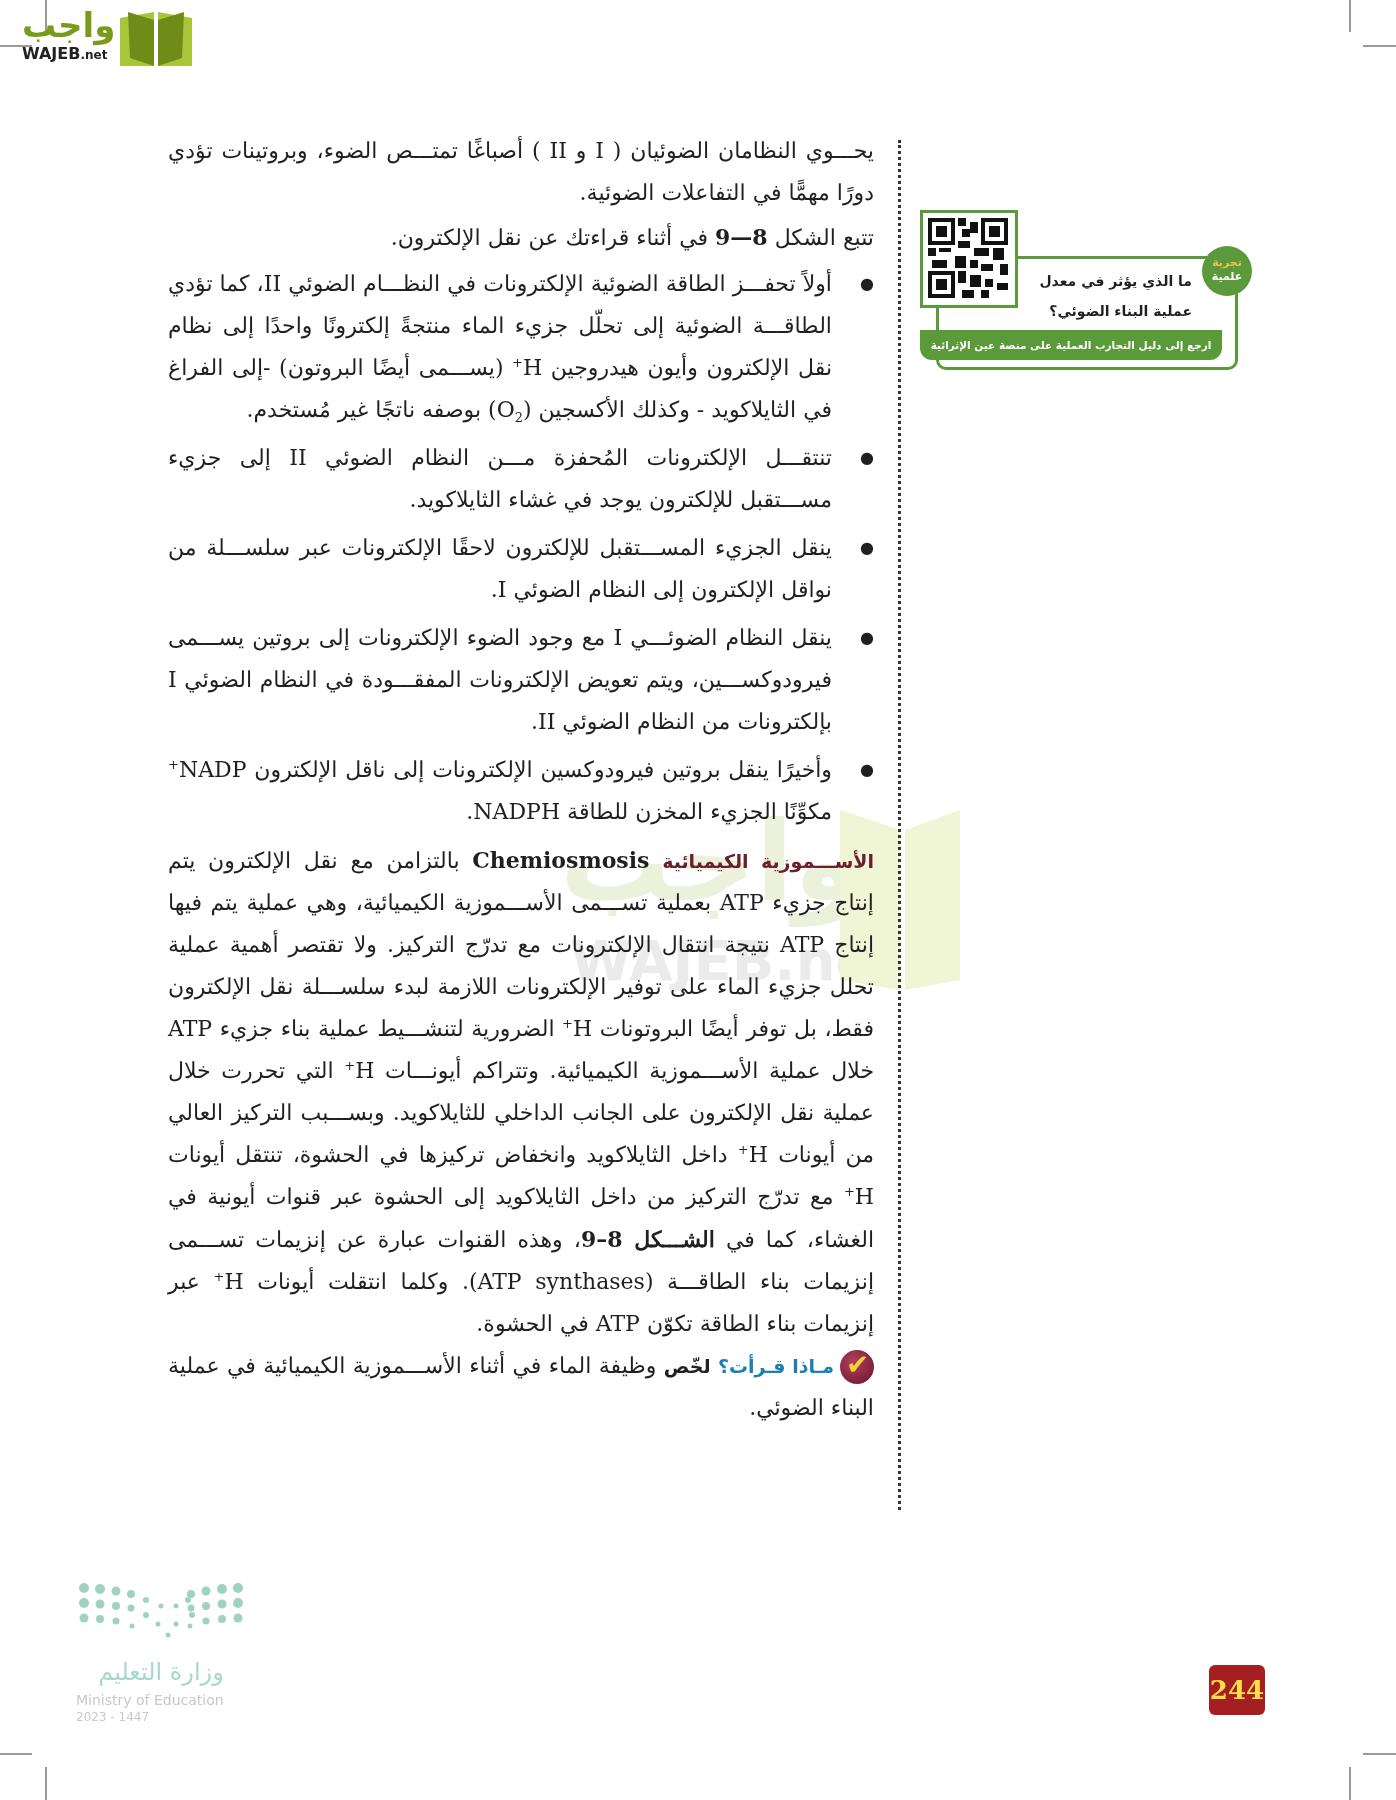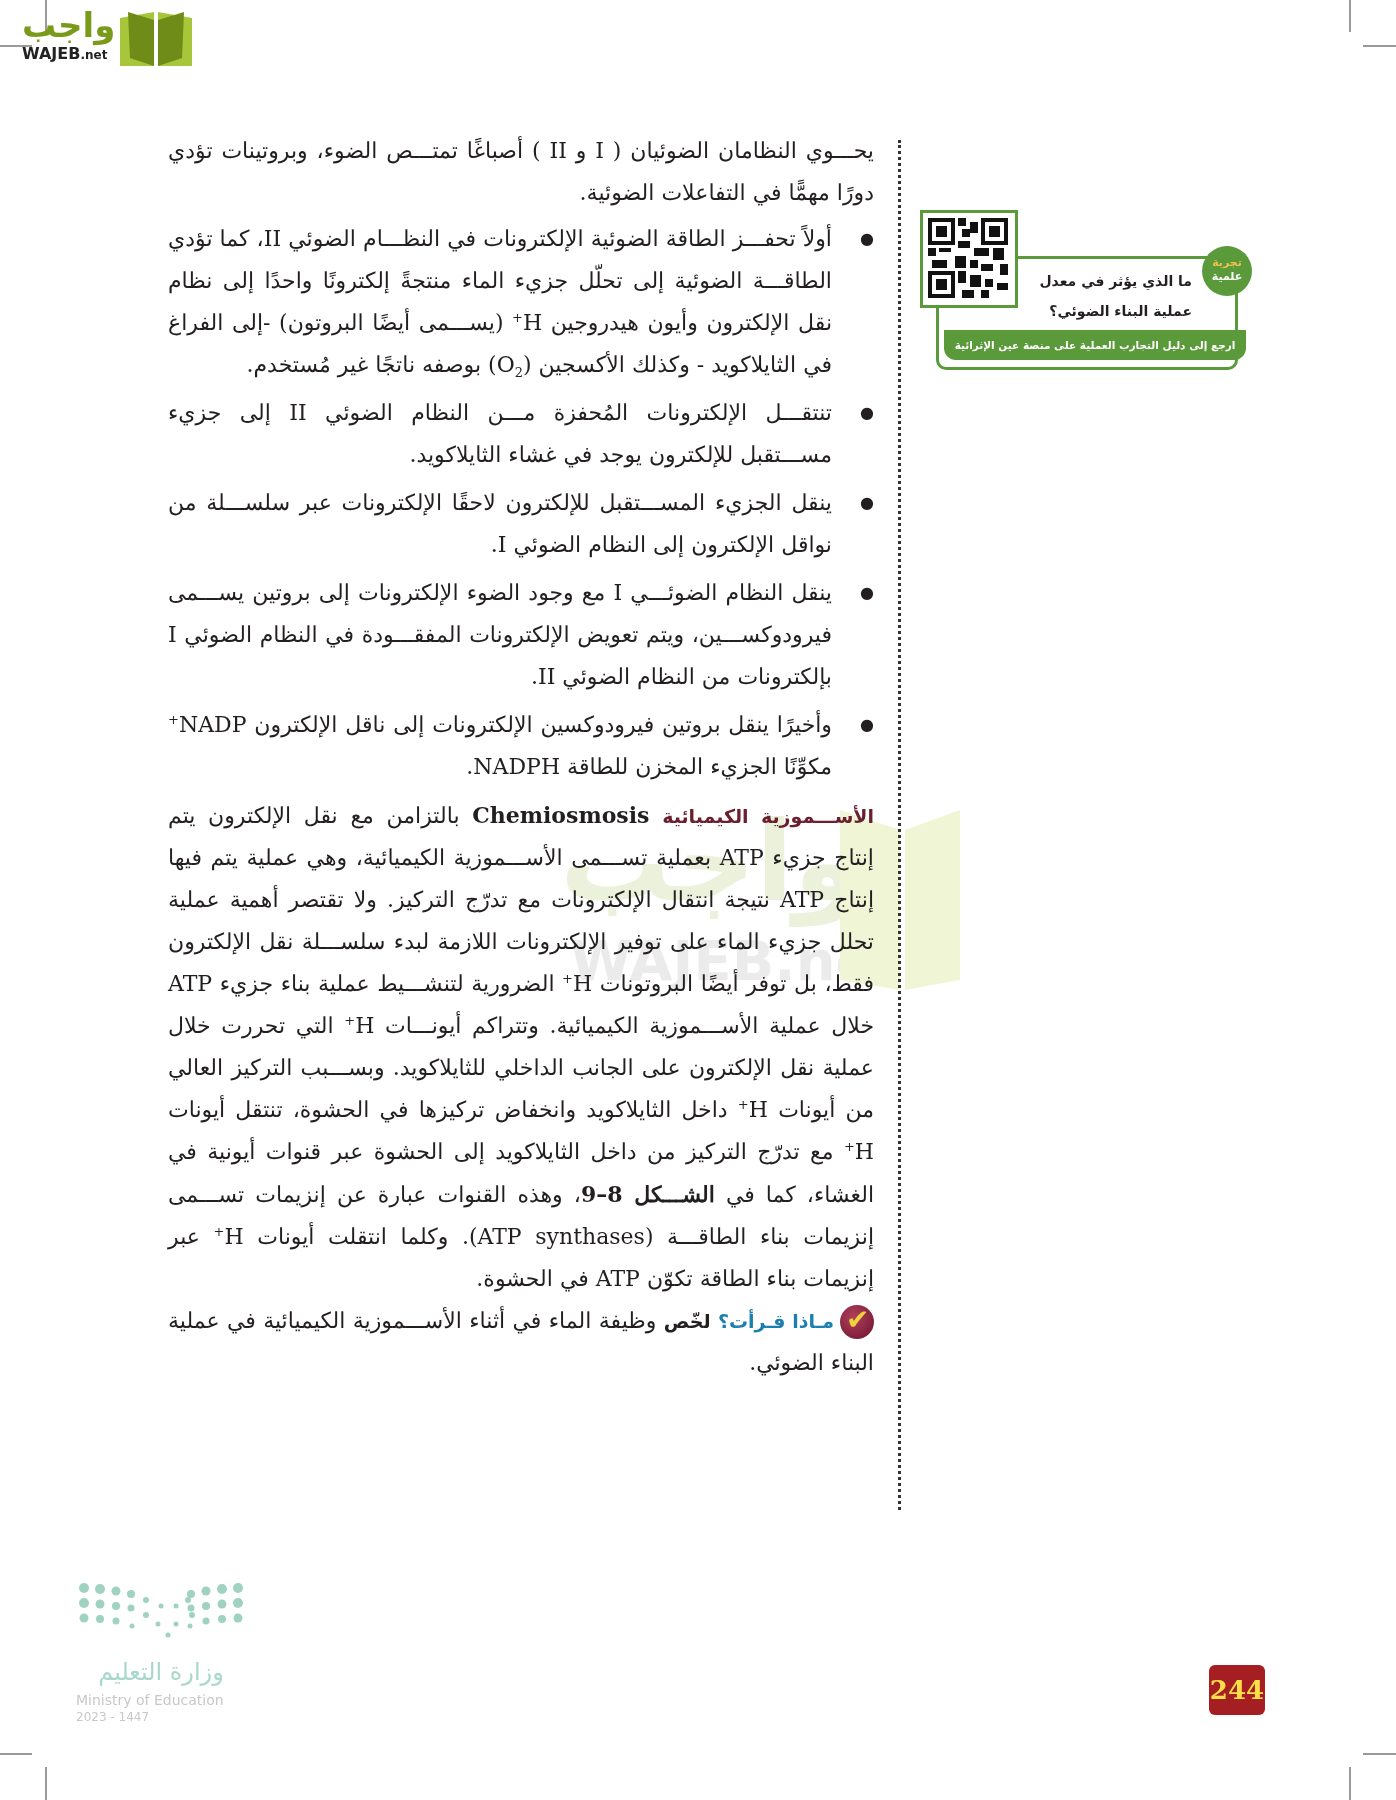--- a/index.html
+++ b/index.html
@@ -39,21 +39,21 @@
   .wyr-verb { font-weight: bold; font-family: "DejaVu Sans", sans-serif; font-size: 19px; }
   .check-icon { display: inline-block; width: 34px; height: 34px; border-radius: 50%; background: radial-gradient(circle at 40% 35%, #b0405a, #6b1230); vertical-align: middle; margin-left: 6px; position: relative; }
   .check-icon::after { content: "\2714"; position: absolute; left: 6px; top: -6px; color: #f2d23a; font-size: 28px; font-family: "DejaVu Sans", sans-serif; }
 
   
   .divider { position: absolute; left: 898px; top: 140px; height: 1370px; border-left: 3px dotted #333; }
 
   
   .lab { position: absolute; left: 920px; top: 210px; width: 330px; height: 160px; }
   .lab-box { position: absolute; left: 16px; top: 46px; width: 296px; height: 108px; border: 3px solid #5a9a3a; border-radius: 0 0 10px 10px; background: #fff; }
-  .lab-footer { position: absolute; left: 24px; top: 120px; width: 302px; height: 30px; background: #5a9a3a; border-radius: 0 0 12px 12px; color: #fff; font-family: "DejaVu Sans", sans-serif; font-size: 10.5px; font-weight: bold; direction: rtl; text-align: center; line-height: 30px; }
+  .lab-footer { position: absolute; left: 0; top: 120px; width: 302px; height: 30px; background: #5a9a3a; border-radius: 0 0 12px 12px; color: #fff; font-family: "DejaVu Sans", sans-serif; font-size: 10.5px; font-weight: bold; direction: rtl; text-align: center; line-height: 30px; }
   .lab-badge { position: absolute; left: 282px; top: 36px; width: 50px; height: 50px; border-radius: 50%; background: #5a9a3a; color: #fff; font-family: "DejaVu Sans", sans-serif; font-size: 11px; font-weight: bold; text-align: center; line-height: 14px; padding-top: 10px; box-sizing: border-box; direction: rtl; }
   .lab-badge .l1 { color: #f2c14e; display: block; text-align: center; }
   .lab-title { position: absolute; left: 108px; top: 56px; width: 164px; direction: rtl; text-align: right; font-family: "DejaVu Sans", sans-serif; font-weight: bold; font-size: 14px; line-height: 30px; color: #231f20; }
   .qr { position: absolute; left: 0; top: 0; width: 92px; height: 92px; border: 3px solid #5a9a3a; background: #fff; }
   .qr svg { position: absolute; left: 5px; top: 5px; }
 
   
   .moe { position: absolute; left: 76px; top: 1580px; width: 180px; height: 150px; }
   .moe-ar { position: absolute; left: 0; top: 78px; width: 170px; text-align: center; font-family: "DejaVu Sans", sans-serif; font-size: 24px; color: #a8d8cb; direction: rtl; }
   .moe-en { position: absolute; left: 0; top: 112px; font-family: "DejaVu Sans", sans-serif; font-size: 14px; color: #c8c8c8; }
@@ -85,20 +85,23 @@
 
 <svg class="wm" viewBox="0 0 460 210">
   <text x="60" y="110" font-family="DejaVu Sans, sans-serif" font-weight="bold" font-size="110" fill="#c8d89a">واجب</text>
   <text x="70" y="190" font-family="DejaVu Sans, sans-serif" font-weight="bold" font-size="56" fill="#c8c8c8">WAJEB.net</text>
   <path d="M340 20 L400 40 L400 200 L340 190 Z" fill="#d6e48a"></path>
   <path d="M460 20 L405 40 L405 200 L460 190 Z" fill="#d6e48a"></path>
 </svg>
 
 <div class="main">
   <p>يحـــوي النظامان الضوئيان ( I و II ) أصباغًا تمتـــص الضوء، وبروتينات تؤدي دورًا مهمًّا في التفاعلات الضوئية.</p>
+  <p style="margin-top:2px;">
+    <span>تتبع الشكل </span><span class="bold">8—9</span><span> في أثناء قراءتك عن نقل الإلكترون.</span>
+  </p>
   <ul>
     <li><span>أولاً تحفـــز الطاقة الضوئية الإلكترونات في النظـــام الضوئي II، كما تؤدي الطاقـــة الضوئية إلى تحلّل جزيء الماء منتجةً إلكترونًا واحدًا إلى نظام نقل الإلكترون وأيون هيدروجين H</span><span class="sup">+</span><span> (يســـمى أيضًا البروتون) -إلى الفراغ في الثايلاكويد - وكذلك الأكسجين (O</span><span class="sub">2</span><span>) بوصفه ناتجًا غير مُستخدم.</span></li>
     <li>تنتقـــل الإلكترونات المُحفزة مـــن النظام الضوئي II إلى جزيء مســـتقبل للإلكترون يوجد في غشاء الثايلاكويد.</li>
     <li>ينقل الجزيء المســـتقبل للإلكترون لاحقًا الإلكترونات عبر سلســـلة من نواقل الإلكترون إلى النظام الضوئي I.</li>
     <li>ينقل النظام الضوئـــي I مع وجود الضوء الإلكترونات إلى بروتين يســـمى فيرودوكســـين، ويتم تعويض الإلكترونات المفقـــودة في النظام الضوئي I بإلكترونات من النظام الضوئي II.</li>
     <li><span>وأخيرًا ينقل بروتين فيرودوكسين الإلكترونات إلى ناقل الإلكترون NADP</span><span class="sup">+</span><span> مكوِّنًا الجزيء المخزن للطاقة NADPH.</span></li>
   </ul>
   <p style="margin-top:4px;">
     <span class="term-ar">الأســـموزية الكيميائية</span>
     <span class="term-en">Chemiosmosis</span><span> بالتزامن مع نقل الإلكترون يتم إنتاج جزيء ATP بعملية تســـمى الأســـموزية الكيميائية، وهي عملية يتم فيها إنتاج ATP نتيجة انتقال الإلكترونات مع تدرّج التركيز. ولا تقتصر أهمية عملية تحلل جزيء الماء على توفير الإلكترونات اللازمة لبدء سلســـلة نقل الإلكترون فقط، بل توفر أيضًا البروتونات H</span><span class="sup">+</span><span> الضرورية لتنشـــيط عملية بناء جزيء ATP خلال عملية الأســـموزية الكيميائية. وتتراكم أيونـــات H</span><span class="sup">+</span><span> التي تحررت خلال عملية نقل الإلكترون على الجانب الداخلي للثايلاكويد. وبســـبب التركيز العالي من أيونات H</span><span class="sup">+</span><span> داخل الثايلاكويد وانخفاض تركيزها في الحشوة، تنتقل أيونات H</span><span class="sup">+</span><span> مع تدرّج التركيز من داخل الثايلاكويد إلى الحشوة عبر قنوات أيونية في الغشاء، كما في </span><span class="bold">الشـــكل 8–9</span><span>، وهذه القنوات عبارة عن إنزيمات تســـمى إنزيمات بناء الطاقـــة (ATP synthases). وكلما انتقلت أيونات H</span><span class="sup">+</span><span> عبر إنزيمات بناء الطاقة تكوّن ATP في الحشوة.</span>

